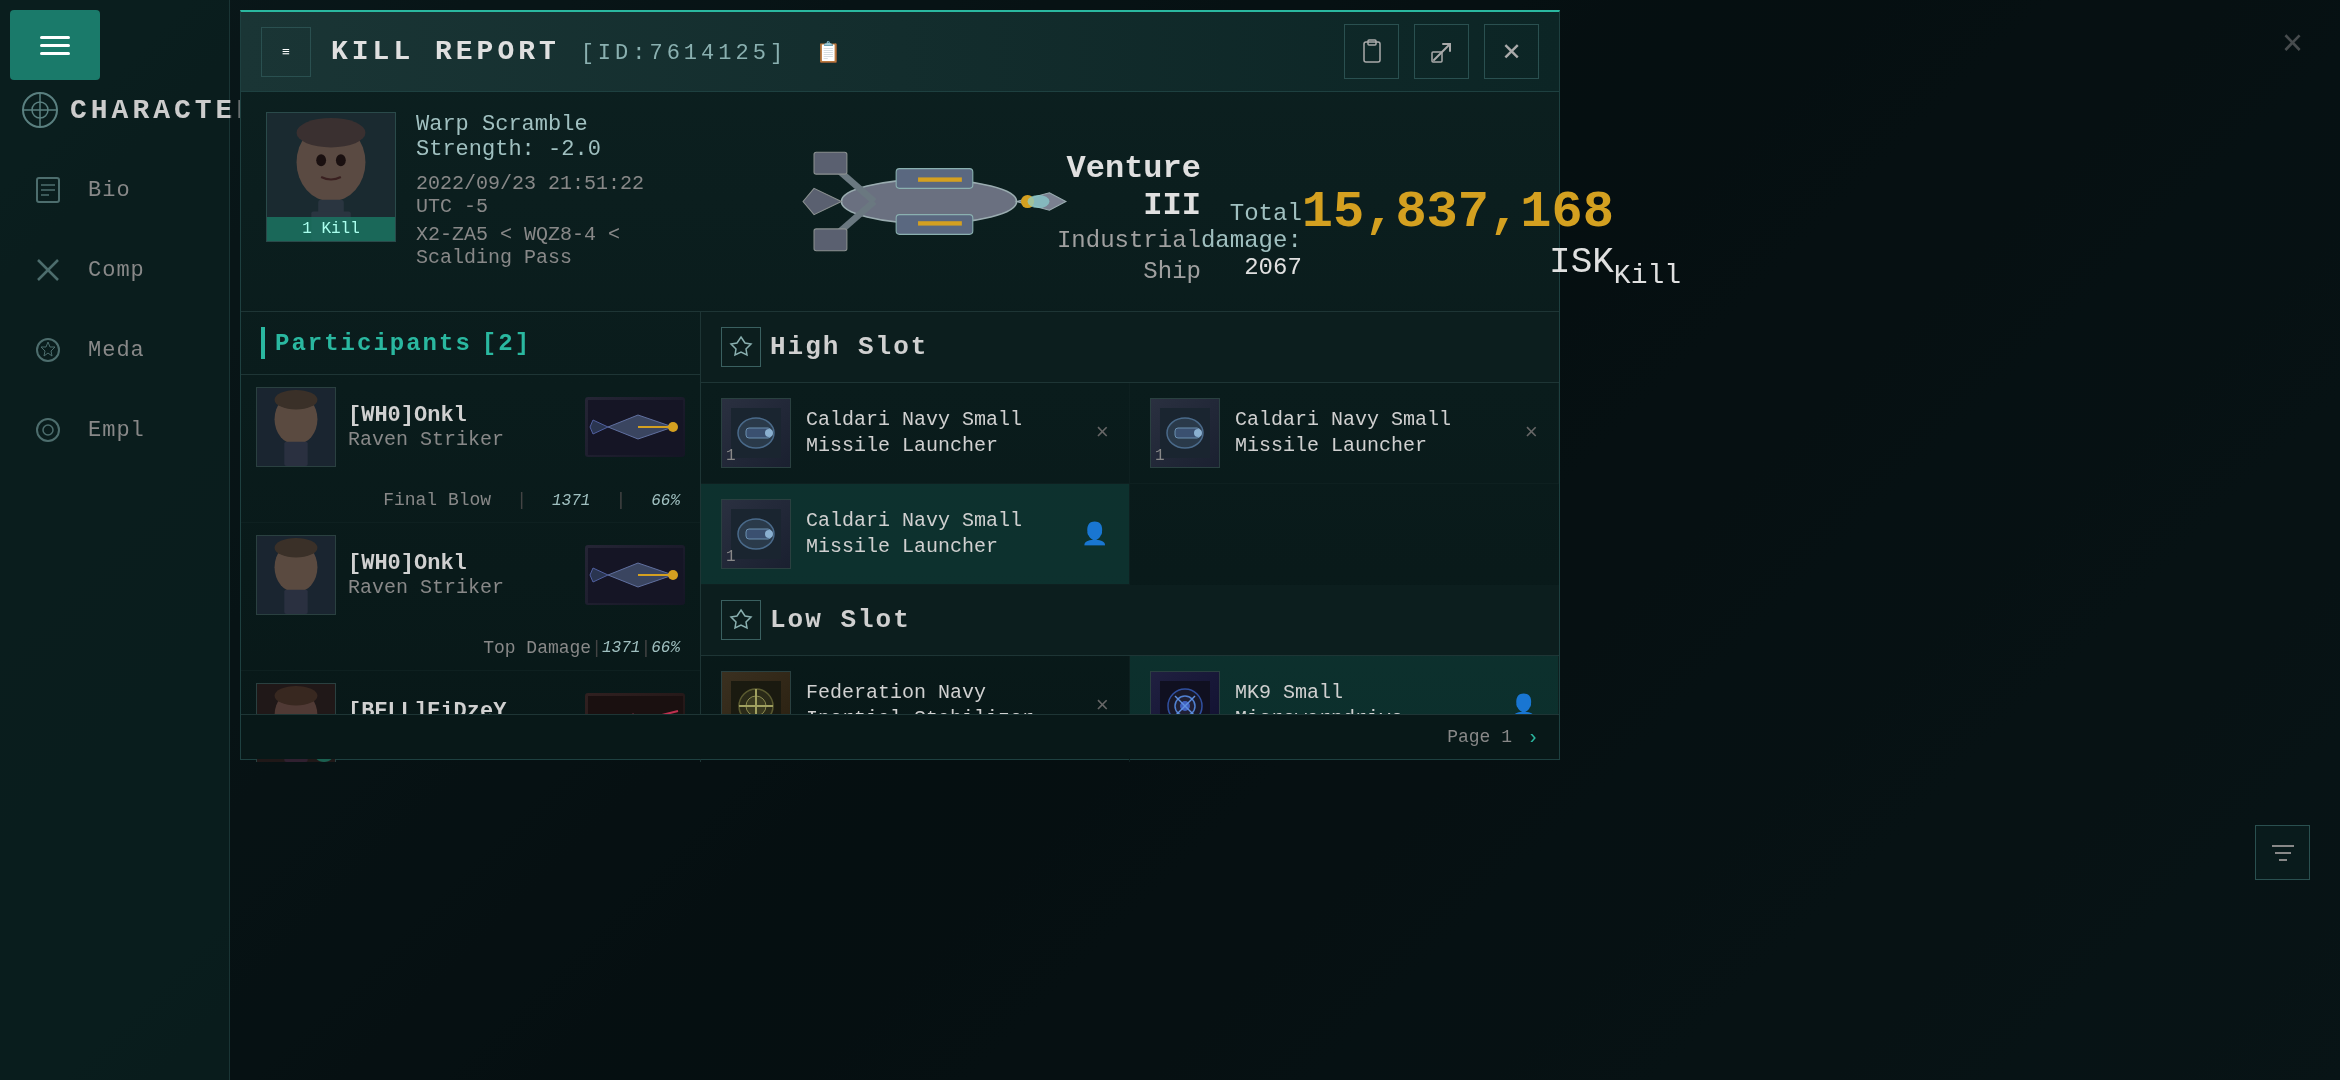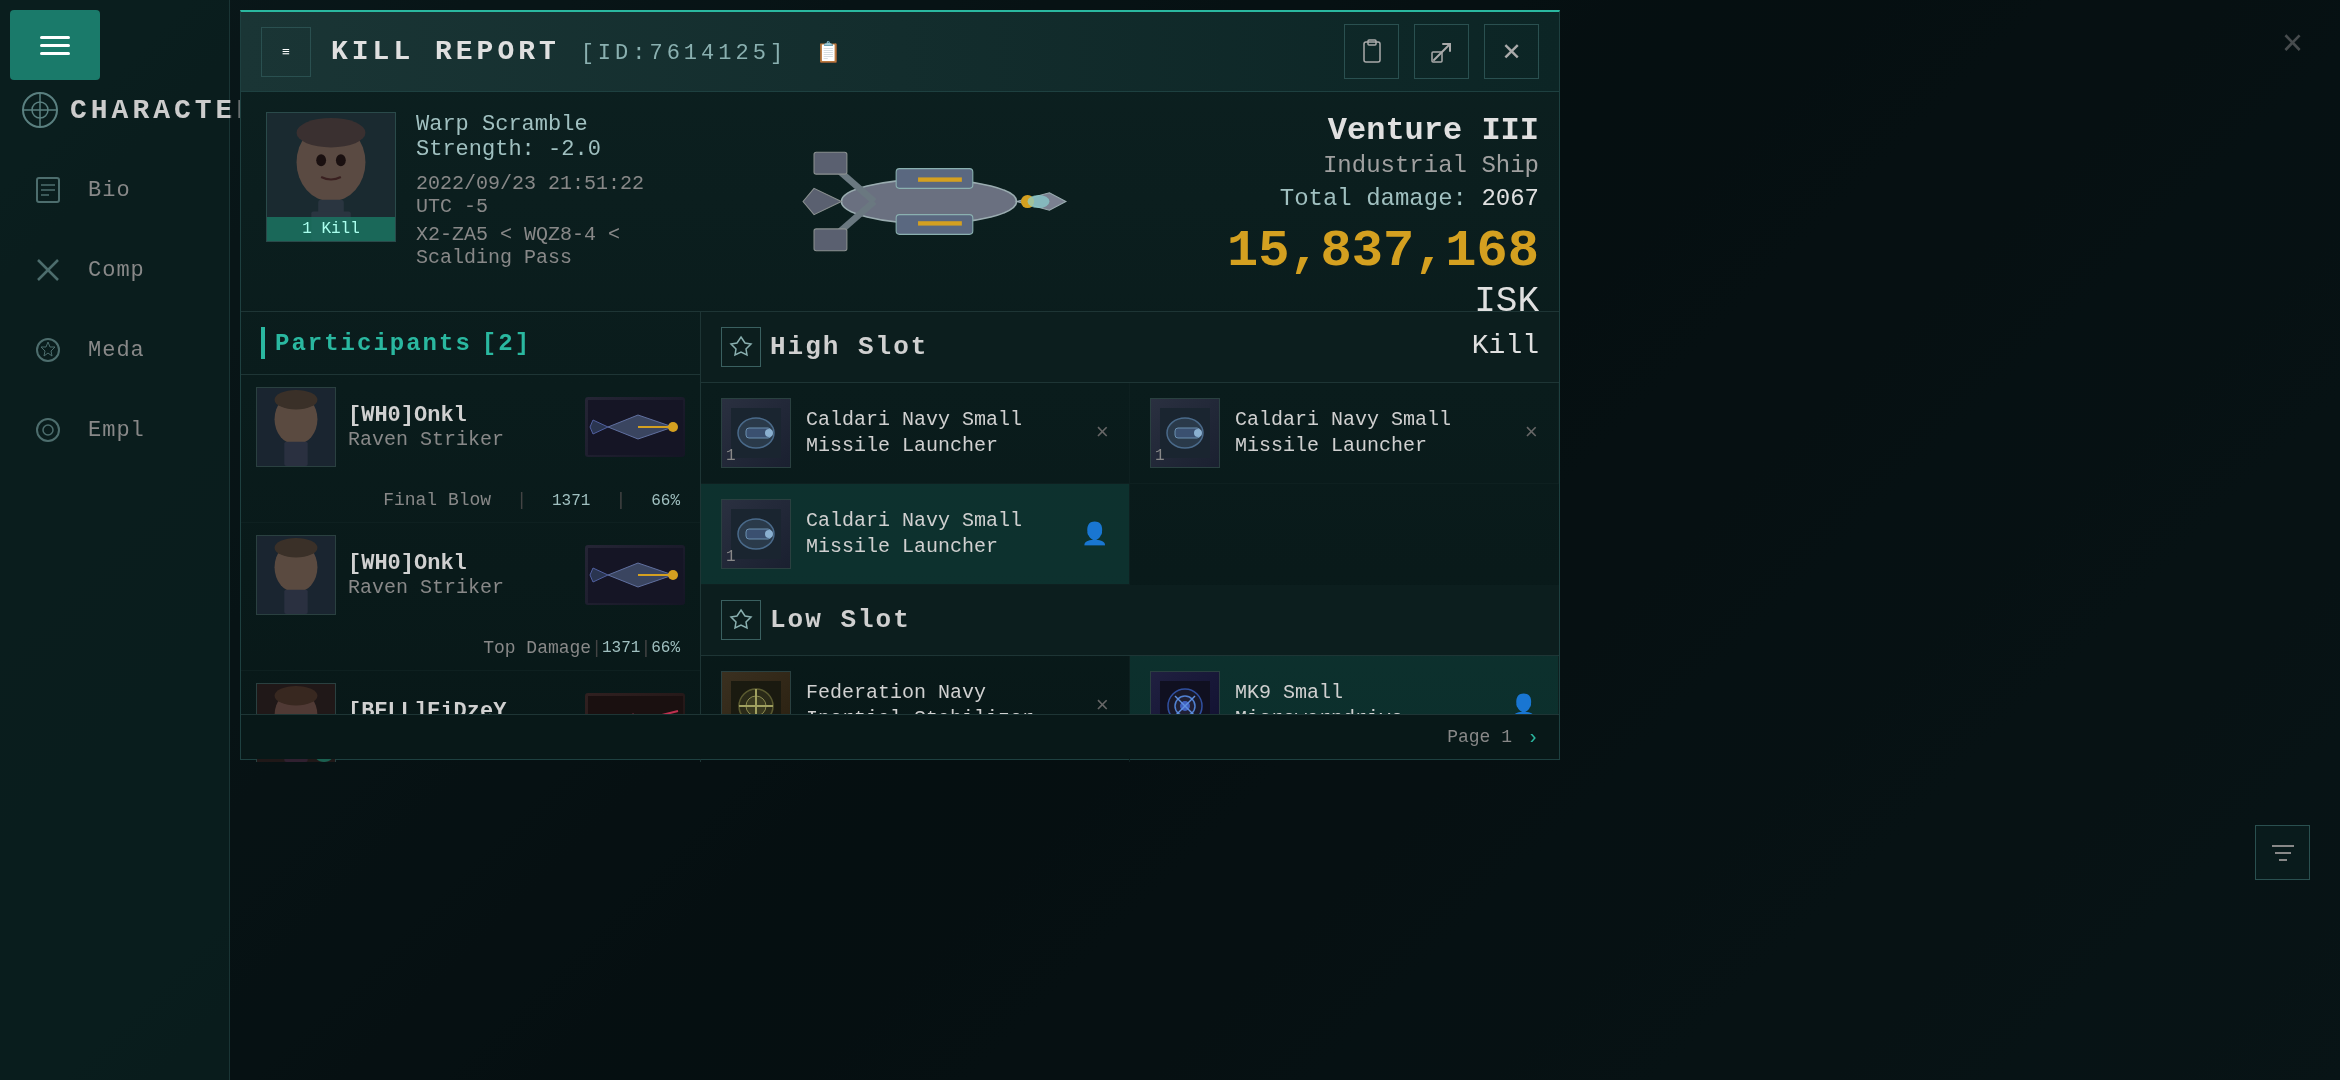--- a/index.html
+++ b/index.html
@@ -285,22 +285,23 @@
     .ship-svg {
       width: 100%;
       height: 100%;
     }
 
     
     .kill-info {
       width: 380px;
       padding: 20px;
       display: flex;
-      flex-direction: column;
+      flex-direction: row;
       align-items: flex-end;
+      justify-content: center;
     }
 
     .ship-name-line {
       color: #e0e0e0;
       font-size: 28px;
       text-align: right;
       margin-bottom: 5px;
     }
 
     .ship-name-bold {
@@ -439,20 +440,21 @@
     .participant-ship-image {
       width: 100px;
       height: 60px;
       display: flex;
       align-items: center;
       justify-content: center;
     }
 
     .stat-highlight {
       color: #a0c0c0;
+      font-style: italic;
     }
 
     .final-blow-label {
       color: #888;
       font-size: 18px;
     }
 
     
     .slots-panel {
       flex: 1;

